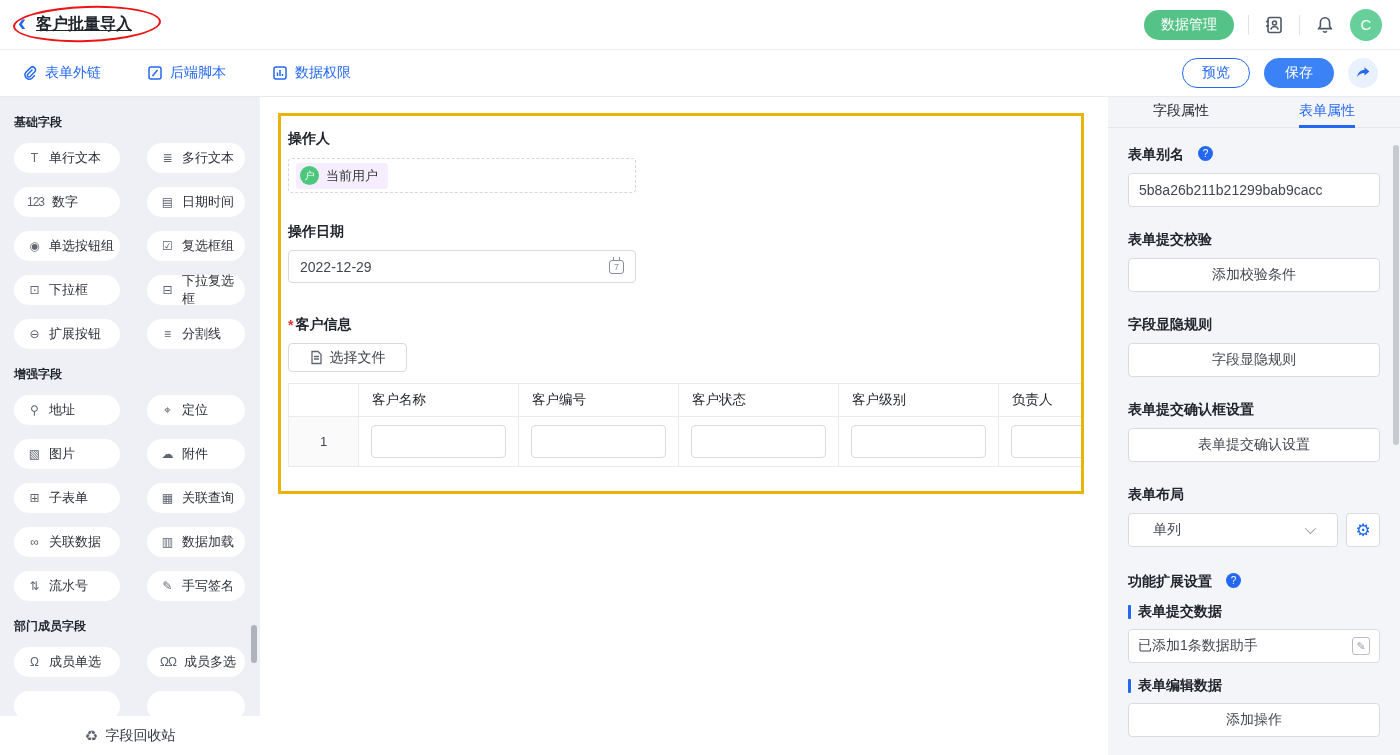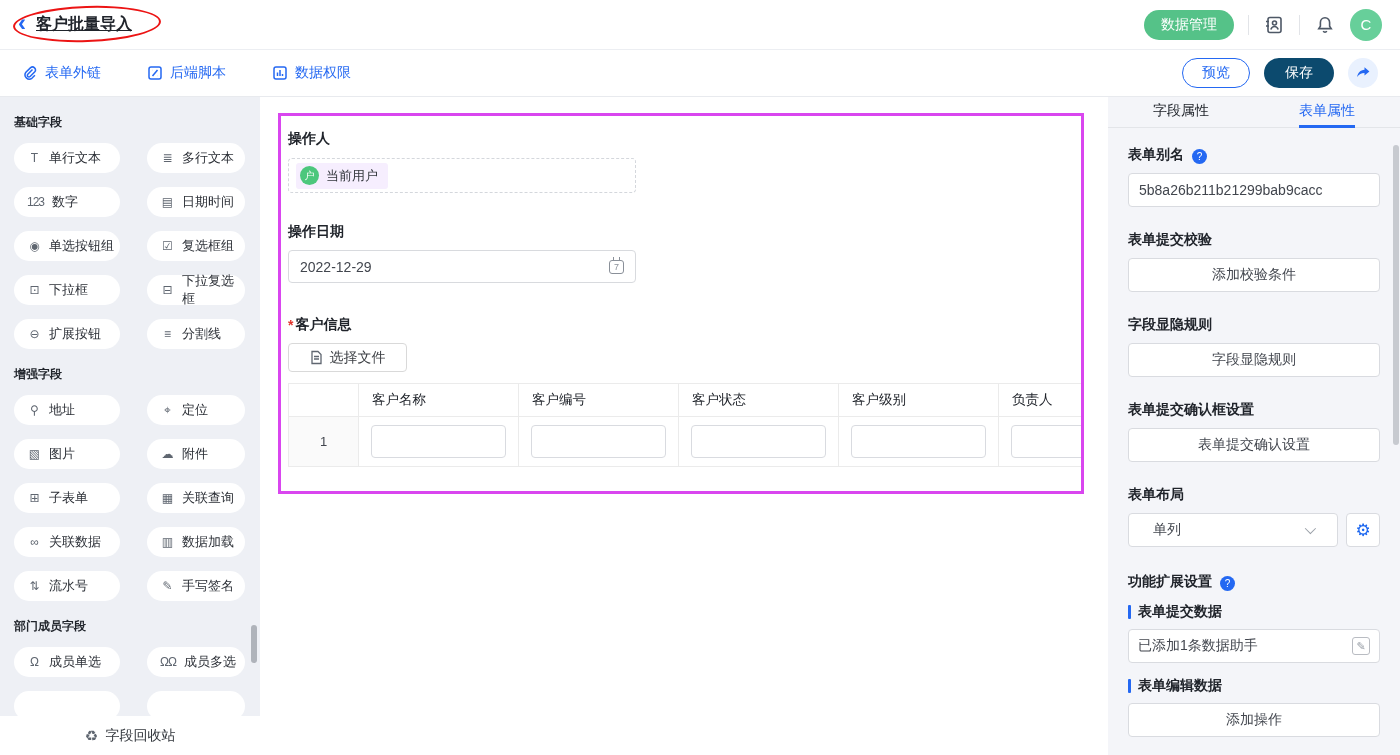--- a/index.html
+++ b/index.html
@@ -20,40 +20,40 @@
   .hicon { width:22px; height:22px; display:flex; align-items:center; justify-content:center; cursor:pointer; }
   .hicon svg { stroke:#4e5866; fill:none; stroke-width:1.6; }
   .avatar { width:32px; height:32px; border-radius:50%; background:#67cf9a; color:#fff; display:flex; align-items:center; justify-content:center; font-size:15px; cursor:pointer; }
 
   
   .toolbar { height:47px; background:#fff; border-bottom:1px solid #e8eaee; display:flex; align-items:center; padding:0 22px; }
   .tlink { display:flex; align-items:center; gap:7px; color:#2468f2; font-size:14px; margin-right:46px; cursor:pointer; }
   .tlink svg { stroke:#2468f2; fill:none; stroke-width:1.5; }
   .tright { margin-left:auto; display:flex; align-items:center; gap:14px; }
   .btn-outline { height:30px; padding:0 19px; border-radius:16px; border:1px solid #2468f2; color:#2468f2; background:#fff; font-size:14px; cursor:pointer; font-family:inherit; }
-  .btn-primary { height:30px; padding:0 21px; border-radius:16px; border:none; color:#fff; background:#0c4a6e; font-size:14px; cursor:pointer; font-family:inherit; }
+  .btn-primary { height:30px; padding:0 21px; border-radius:16px; border:none; color:#fff; background:#3b82f6; font-size:14px; cursor:pointer; font-family:inherit; }
   .btn-share { width:30px; height:30px; border-radius:50%; background:#e9f1fe; border:none; display:flex; align-items:center; justify-content:center; cursor:pointer; }
   .btn-share svg { fill:#2468f2; }
 
   
   .bodywrap { display:flex; height:658px; position:relative; }
 
   
   .sidebar { width:260px; background:#eef0f5; position:relative; overflow:hidden; flex:none; }
   .sec-title { font-size:12px; font-weight:700; padding:17px 14px 0 14px; }
   .pill-grid { display:grid; grid-template-columns:106px 98px; column-gap:27px; row-gap:14px; padding:12px 14px 0 14px; }
   .pill { height:30px; background:#fff; border-radius:16px; display:flex; align-items:center; padding-left:13px; gap:8px; cursor:grab; font-size:13px; color:#2b2f36; }
   .pic { color:#5f6670; font-size:12px; letter-spacing:-1px; min-width:14px; text-align:center; line-height:1; }
   .recycle-bar { position:absolute; left:0; bottom:0; width:260px; height:39px; background:#fff; display:flex; align-items:center; justify-content:center; gap:7px; font-size:14px; color:#33373d; cursor:pointer; }
   .recycle-bar .pic { font-size:15px; letter-spacing:0; }
   .side-thumb { position:absolute; right:3px; top:528px; width:6px; height:38px; background:#afb3ba; border-radius:3px; cursor:pointer; }
 
   
   .canvas { flex:1; background:#fff; position:relative; }
-  .annot-rect { position:absolute; left:18px; top:16px; width:806px; height:381px; border:3px solid #d946ef; overflow:hidden; padding:14px 0 16px 7px; }
+  .annot-rect { position:absolute; left:18px; top:16px; width:806px; height:381px; border:3px solid #eab308; overflow:hidden; padding:14px 0 16px 7px; }
   .f-label { font-size:14px; font-weight:700; color:#20242b; display:flex; align-items:center; }
   .req { color:#e0342c; margin-right:2px; font-weight:700; }
   .dash-box { margin-top:10px; width:348px; height:35px; border:1px dashed #d4d7dc; border-radius:4px; display:flex; align-items:center; padding-left:7px; cursor:pointer; }
   .user-tag { background:#f6eefe; border-radius:3px; height:26px; display:flex; align-items:center; gap:7px; padding:0 10px 0 4px; font-size:13px; color:#33373d; }
   .tag-circle { width:19px; height:19px; border-radius:50%; background:#4cc77c; color:#fff; font-size:10px; display:flex; align-items:center; justify-content:center; }
   .date-label { margin-top:30px; }
   .date-input { margin-top:9px; width:348px; height:33px; border:1px solid #d8dade; border-radius:4px; display:flex; align-items:center; justify-content:space-between; padding:0 11px; font-size:14px; color:#42464e; cursor:text; }
   .cal { width:15px; height:14px; border:1.4px solid #8a9099; border-radius:3px; position:relative; font-size:9px; color:#8a9099; display:flex; align-items:flex-end; justify-content:center; line-height:1.1; }
   .cal::before, .cal::after { content:""; position:absolute; top:-3.4px; width:1.6px; height:4px; background:#8a9099; }
   .cal::before { left:2.6px; } .cal::after { right:2.6px; }
@@ -67,21 +67,21 @@
   .num-cell { background:#fafafa; text-align:center; font-size:13px; color:#42464e; }
   .cell-input { height:33px; margin:0 12px; border:1px solid #d9dbe0; border-radius:4px; background:#fff; cursor:text; }
 
   
   .panel { width:292px; background:#f4f5f9; flex:none; position:relative; }
   .ptabs { display:flex; height:31px; border-bottom:1px solid #e3e5e9; }
   .ptab { flex:1; display:flex; justify-content:center; }
   .ptab span { display:flex; align-items:center; height:31px; border-bottom:3px solid transparent; font-size:14px; color:#20242b; cursor:pointer; }
   .ptab.active span { color:#2468f2; border-bottom-color:#2468f2; font-weight:400; }
   .pcontent { padding:0 20px; }
-  .p-label { margin-top:18px; font-size:14px; font-weight:700; display:flex; align-items:flex-end; gap:8px; }
+  .p-label { margin-top:18px; font-size:14px; font-weight:700; display:flex; align-items:flex-start; gap:14px; }
   .p-label.mt { margin-top:24px; }
   .help { width:15px; height:15px; border-radius:50%; background:#2468f2; color:#fff; font-size:10px; font-weight:400; display:flex; align-items:center; justify-content:center; cursor:pointer; }
   .p-input { margin-top:9px; height:34px; background:#fff; border:1px solid #d9dbe0; border-radius:4px; display:flex; align-items:center; padding:0 10px; font-size:14px; color:#42464e; cursor:text; }
   .p-btn { margin-top:9px; height:34px; width:100%; background:#fff; border:1px solid #d9dbe0; border-radius:4px; font-size:14px; color:#42464e; cursor:pointer; font-family:inherit; }
   .layout-row { margin-top:9px; display:flex; gap:8px; }
   .p-select { flex:1; height:34px; background:#fff; border:1px solid #d9dbe0; border-radius:4px; display:flex; align-items:center; justify-content:space-between; padding:0 24px; font-size:14px; color:#42464e; cursor:pointer; }
   .chev { width:8px; height:8px; border-right:1.6px solid #9aa0a8; border-bottom:1.6px solid #9aa0a8; transform:rotate(45deg) translateY(-2px); }
   .gear-btn { width:34px; height:34px; background:#fff; border:1px solid #d9dbe0; border-radius:4px; color:#1b66f0; font-size:17px; display:flex; align-items:center; justify-content:center; cursor:pointer; }
   .sub-label { margin-top:12px; display:flex; align-items:center; gap:7px; font-size:14px; font-weight:700; }
   .sub-label .bar { width:3px; height:14px; background:#2468f2; border-radius:1px; }

